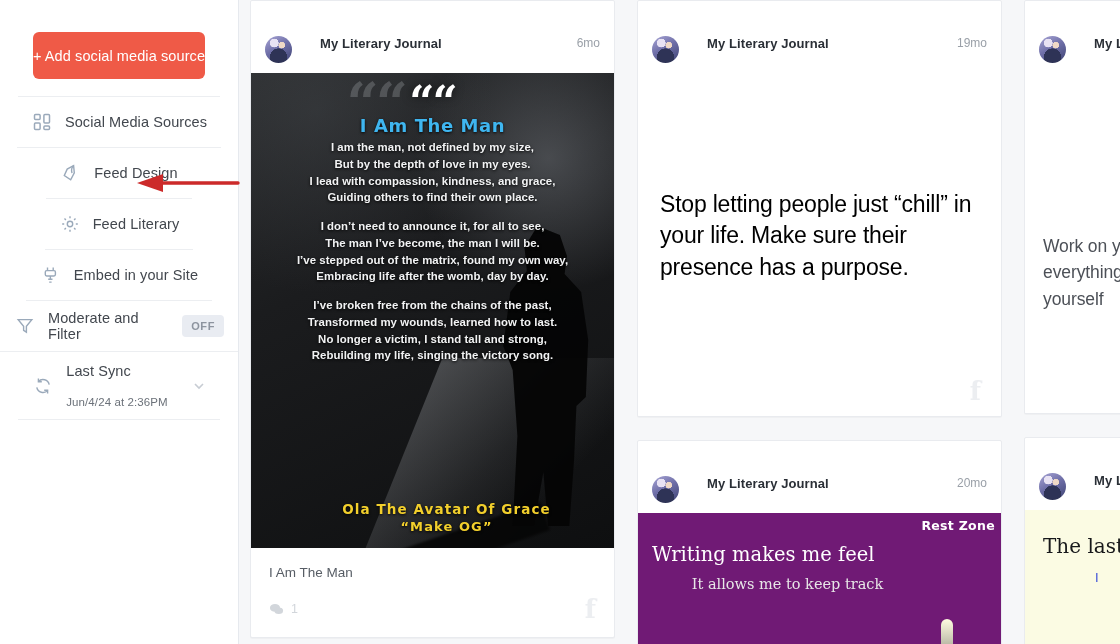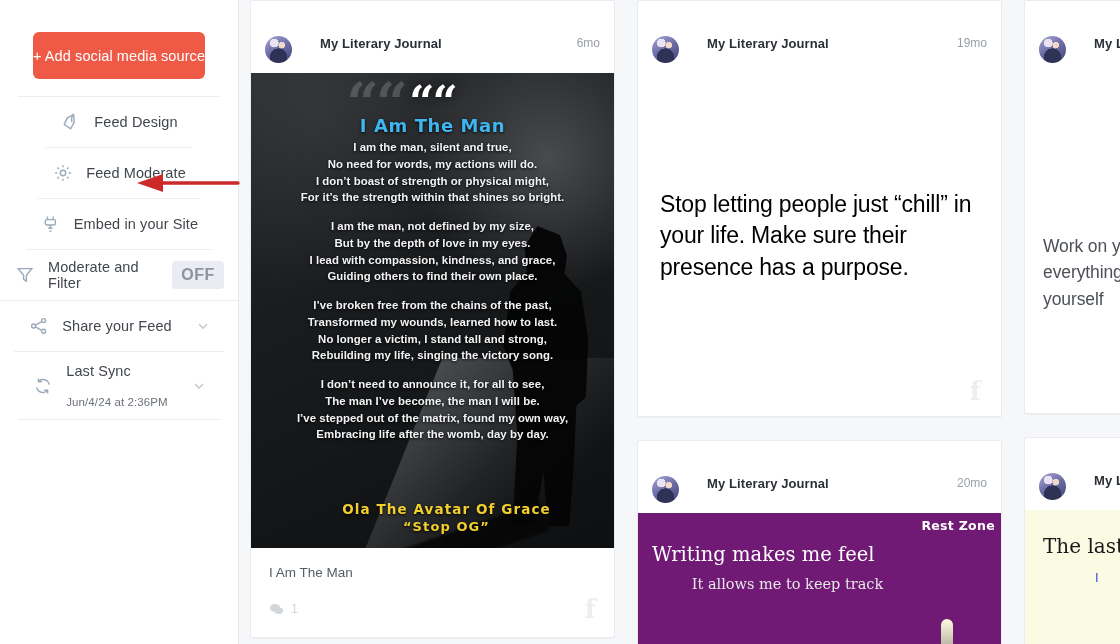--- a/index.html
+++ b/index.html
@@ -29,21 +29,21 @@
     border-bottom: 1px solid #eceef1; position: relative; cursor: pointer;
   }
   .nav-item.tall { min-height: 68px; align-items: center; }
   .nav-ico { width: 22px; height: 22px; flex: 0 0 22px; display: flex; align-items: center; justify-content: center; }
   .nav-ico svg { width: 20px; height: 20px; display: block; }
   .nav-label { font-size: 14.5px; color: #42474e; letter-spacing: .1px; }
   .nav-sub { font-size: 11.5px; color: #6b7179; margin-top: 17px; letter-spacing: .1px; }
   .nav-textcol { display: flex; flex-direction: column; justify-content: center; }
   .spacer { flex: 1 1 auto; }
   .off-badge {
-    background: #e9ecf2; color: #8d949f; font-size: 16px; font-weight: bold;
+    background: #e9ecf2; color: #8d949f; font-size: 11px; font-weight: bold;
     letter-spacing: .6px; padding: 5px 9px; border-radius: 4px;
   }
   .chev { color: #c7ccd3; }
   .chev svg { width: 14px; height: 14px; display: block; }
 
   
   .arrow-anno { position: absolute; left: 0; top: 0; pointer-events: none; z-index: 40; }
 
   
   .feed {
@@ -172,39 +172,50 @@
 
 <div class="app">
 
   <aside class="sidebar">
     <div class="sb-top-divider"></div>
 
     <div class="add-btn-wrap">
       <button class="add-btn">+ Add social media source</button>
     </div>
 
+    <div class="nav-item">
+      <span class="nav-ico">
+        <svg viewBox="0 0 20 20" fill="none" stroke="#9aa9ba" stroke-width="1.5">
+          <rect x="2.5" y="2.5" width="5.6" height="5" rx="1"></rect>
+          <rect x="11.9" y="2.5" width="5.6" height="8.5" rx="1"></rect>
+          <rect x="2.5" y="11" width="5.6" height="6.5" rx="1"></rect>
+          <rect x="11.9" y="14" width="5.6" height="3.5" rx="1"></rect>
+        </svg>
+      </span>
+      <span class="nav-label">Social Media Sources</span>
+    </div>
 
     <div class="nav-item">
       <span class="nav-ico">
         <svg viewBox="0 0 20 20" fill="none" stroke="#9aa9ba" stroke-width="1.4">
           <path d="M12.6 2.7 6.2 6.1 3.3 12.5l6.4 4.3 3.6-6.9z"></path>
           <path d="M12.6 2.7c-1.6 1.4-2.4 4.6-1.6 7.4"></path>
         </svg>
       </span>
       <span class="nav-label">Feed Design</span>
     </div>
 
     <div class="nav-item">
       <span class="nav-ico">
         <svg viewBox="0 0 20 20" fill="none" stroke="#9aa9ba" stroke-width="1.4">
           <circle cx="10" cy="10" r="2.7"></circle>
           <path d="M10 2.2v2M10 15.8v2M2.2 10h2M15.8 10h2M4.5 4.5l1.4 1.4M14.1 14.1l1.4 1.4M15.5 4.5l-1.4 1.4M5.9 14.1l-1.4 1.4"></path>
         </svg>
       </span>
-      <span class="nav-label">Feed Moderate</span>
+      <span class="nav-label">Feed Literary</span>
     </div>
 
     <div class="nav-item">
       <span class="nav-ico">
         <svg viewBox="0 0 20 20" fill="none" stroke="#9aa9ba" stroke-width="1.4">
           <path d="M6.5 2.6v3M12.2 2.6v3"></path>
           <rect x="4.3" y="5.6" width="10.1" height="5.4" rx="1.4"></rect>
           <path d="M9.35 11v3.2M7.2 14.2h4.3M8.2 17.1h2.4"></path>
         </svg>
       </span>
@@ -215,37 +226,20 @@
       <span class="nav-ico">
         <svg viewBox="0 0 20 20" fill="none" stroke="#9aa9ba" stroke-width="1.4">
           <path d="M3.2 3.6h13.6l-5.4 6.6v6l-2.8-1.9v-4.1z"></path>
         </svg>
       </span>
       <span class="nav-label">Moderate and Filter</span>
       <span class="spacer"></span>
       <span class="off-badge">OFF</span>
     </div>
 
-    <div class="nav-item">
-      <span class="nav-ico">
-        <svg viewBox="0 0 20 20" fill="none" stroke="#9aa9ba" stroke-width="1.4">
-          <circle cx="14.6" cy="4.6" r="2"></circle>
-            <circle cx="14.6" cy="15.2" r="2"></circle>
-            <circle cx="4.6" cy="10" r="2"></circle>
-          <path d="M6.4 9.1l6.4-3.4M6.4 10.9l6.4 3.4"></path>
-        </svg>
-      </span>
-      <span class="nav-label">Share your Feed</span>
-      <span class="spacer"></span>
-      <span class="chev">
-        <svg viewBox="0 0 14 14" fill="none" stroke="currentColor" stroke-width="1.6">
-            <path d="M3 5l4 4 4-4"></path>
-          </svg>
-      </span>
-    </div>
 
     <div class="nav-item tall">
       <span class="nav-ico">
         <svg viewBox="0 0 20 20" fill="none" stroke="#9aa9ba" stroke-width="1.4">
           <path d="M16.2 8.6a6.3 6.3 0 0 0-10.9-3"></path>
             <path d="M3.8 11.4a6.3 6.3 0 0 0 10.9 3"></path>
           <path d="M5.4 2.4v3.4h3.4M14.6 17.6v-3.4h-3.4"></path>
         </svg>
       </span>
       <span class="nav-textcol">
@@ -272,40 +266,36 @@
         </header>
 
         <div class="poem-img">
           <div class="ground-light"></div>
           <div class="shadow-streak"></div>
           <div class="silhouette"></div>
           <div class="quote-ghost">““</div>
           <div class="quote-marks">““</div>
           <div class="poem-title">I Am The Man</div>
           <div class="poem-body">
-            <div class="stanza" style="white-space:pre-line">I am the man, silent and true,
-No need for words, my actions will do.
-I don’t boast of strength or physical might,
-For it’s the strength within that shines so bright.</div>
             <div class="stanza" style="white-space:pre-line">I am the man, not defined by my size,
 But by the depth of love in my eyes.
 I lead with compassion, kindness, and grace,
 Guiding others to find their own place.</div>
+            <div class="stanza" style="white-space:pre-line">I don’t need to announce it, for all to see,
+The man I’ve become, the man I will be.
+I’ve stepped out of the matrix, found my own way,
+Embracing life after the womb, day by day.</div>
             <div class="stanza" style="white-space:pre-line">I’ve broken free from the chains of the past,
 Transformed my wounds, learned how to last.
 No longer a victim, I stand tall and strong,
 Rebuilding my life, singing the victory song.</div>
-            <div class="stanza" style="white-space:pre-line">I don’t need to announce it, for all to see,
-The man I’ve become, the man I will be.
-I’ve stepped out of the matrix, found my own way,
-Embracing life after the womb, day by day.</div>
           </div>
           <div class="poem-sig">
             <span>Ola The Avatar Of Grace</span>
-            <span class="alias">“Stop OG”</span>
+            <span class="alias">“Make OG”</span>
           </div>
         </div>
 
         <div class="card-caption">I Am The Man</div>
         <footer class="card-foot">
           <span class="comment-box">
             <svg viewBox="0 0 16 16" fill="currentColor">
               <ellipse cx="6.4" cy="6.3" rx="5.4" ry="4.2"></ellipse>
                 <ellipse cx="10.4" cy="9.4" rx="4.6" ry="3.5"></ellipse>
             </svg>

